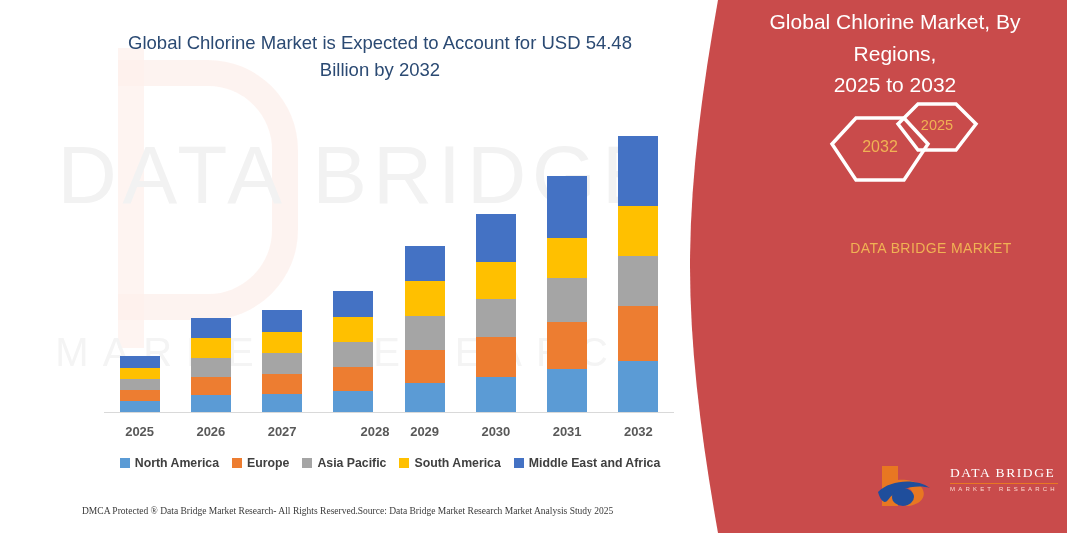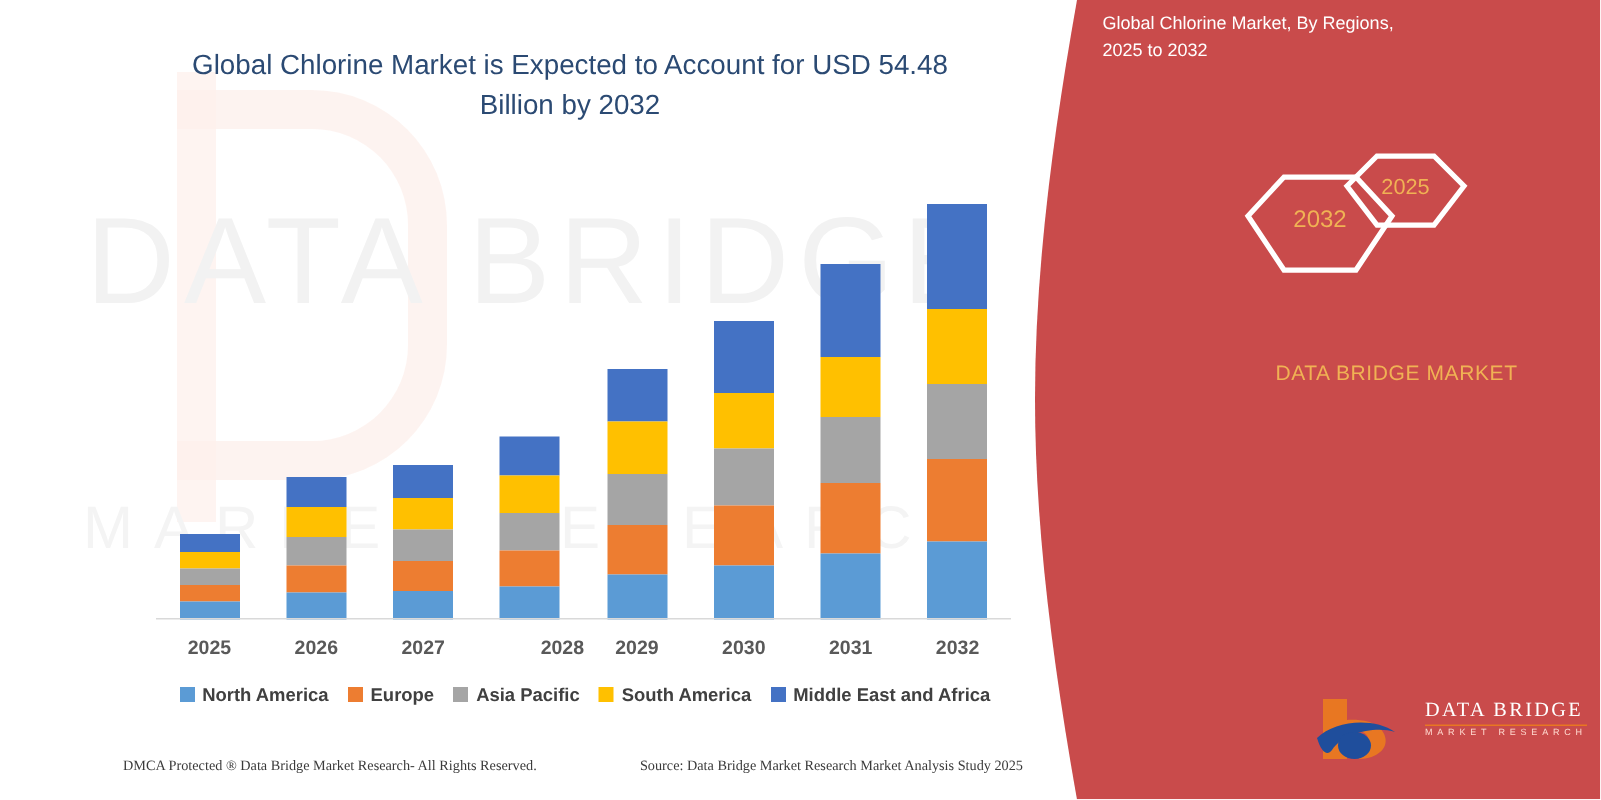--- a/index.html
+++ b/index.html
@@ -71,29 +71,29 @@
     display:flex; justify-content:center; align-items:center; gap:13px;
     flex-wrap:nowrap;
   }
   .leg-item { display:flex; align-items:center; gap:5px; white-space:nowrap; }
   .leg-sw { width:10px; height:10px; flex:0 0 auto; }
   .leg-tx { font-size:12.3px; font-weight:bold; color:#404040; }
 
   
   #footer {
     position:absolute; left:82px; top:506px; width:600px;
-    display:flex; justify-content:space-between; align-items:center;
+    display:flex; align-items:center;
     font-family:"Liberation Serif", serif; font-size:9.5px; color:#3a3a3a;
   }
   #footer span { white-space:nowrap; }
 
   
   #rp-title {
     position:absolute; left:735px; top:6px; width:320px;
-    text-align:left; color:#ffffff; font-size:12px; line-height:1.5;
+    text-align:center; color:#ffffff; font-size:21px; line-height:1.5;
     font-weight:400;
   }
   #hexes { position:absolute; left:812px; top:92px; width:200px; height:130px; }
   .hex-lbl {
     position:absolute; color:#F0B254; font-weight:400; text-align:center;
   }
   #brand {
     position:absolute; left:800px; top:238px; width:262px;
     text-align:center; color:#F0B254; font-size:14px; line-height:1.55;
     letter-spacing:.4px;

